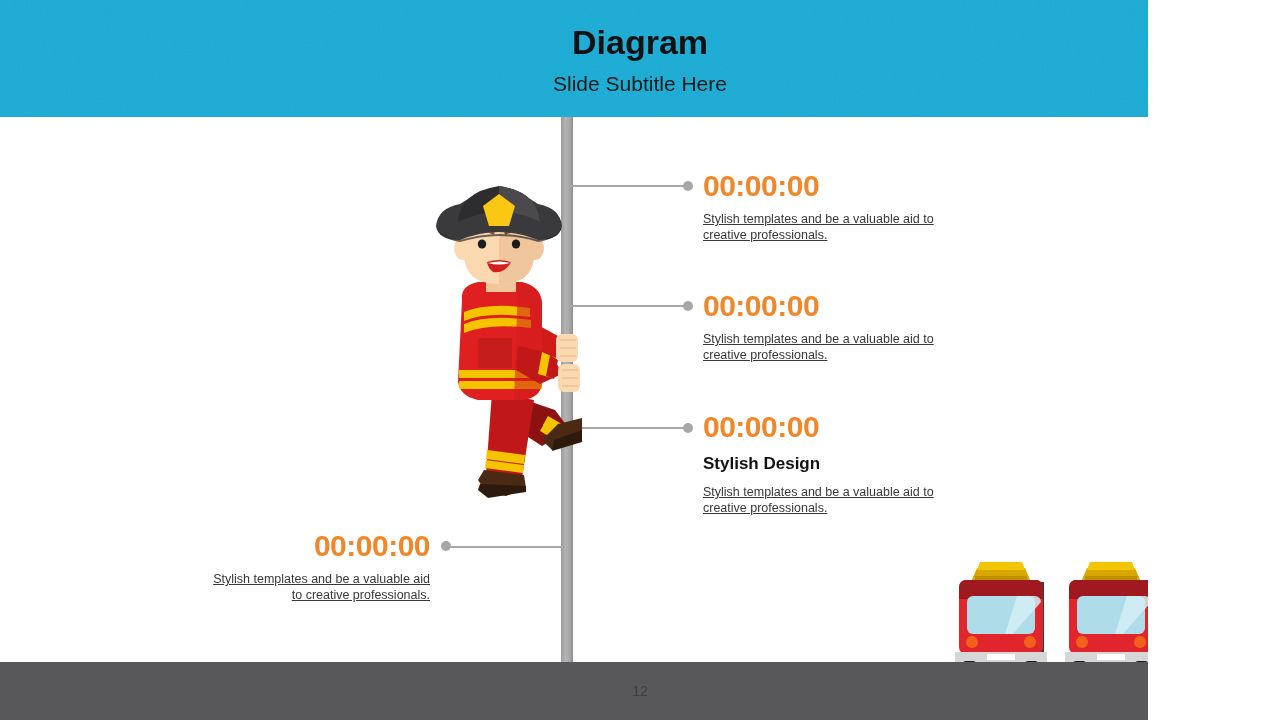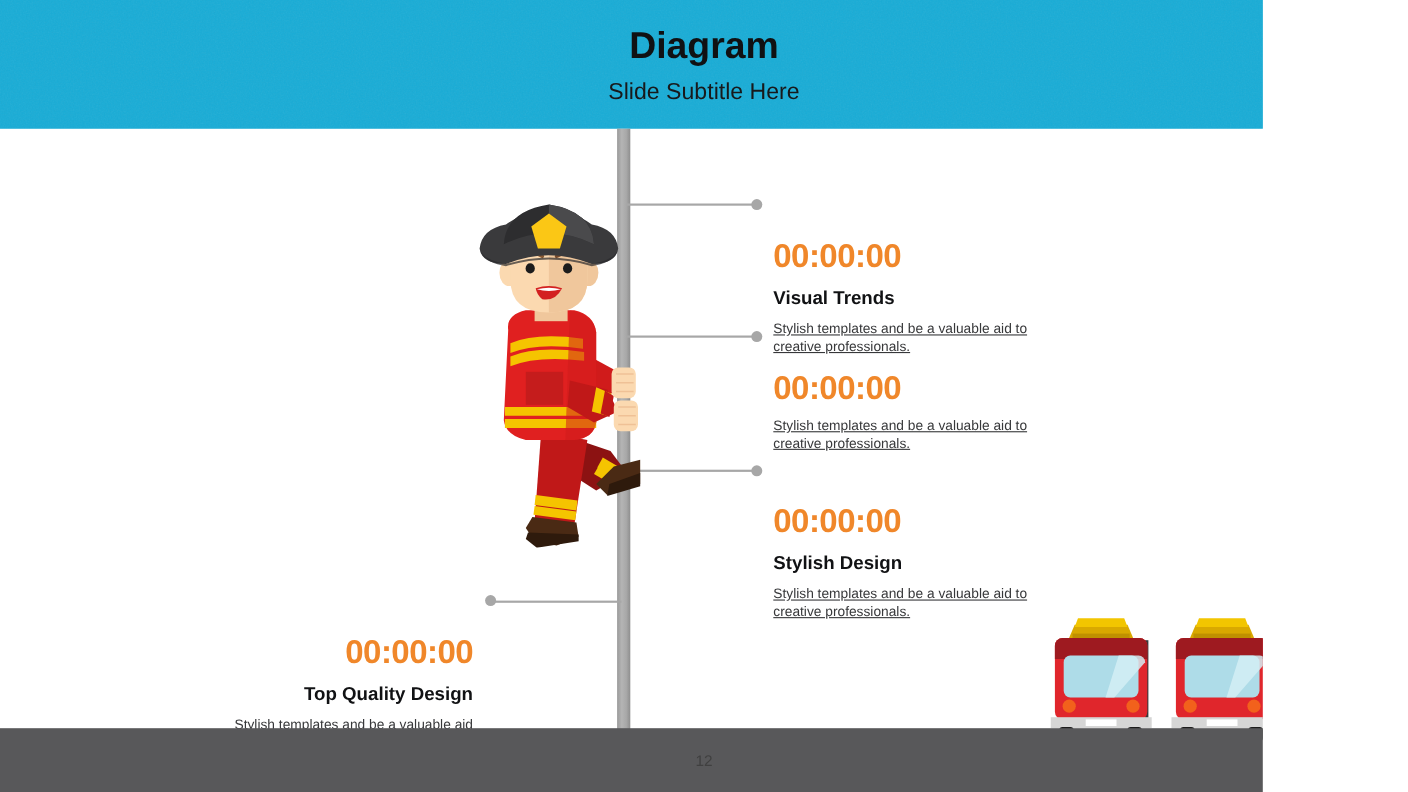--- a/index.html
+++ b/index.html
@@ -127,21 +127,20 @@
   .item {
     position: absolute;
   }
   .item-time {
     font-size: 30px;
     font-weight: bold;
     color: #F0872A;
     line-height: 34px;
     letter-spacing: -0.5px;
     white-space: nowrap;
-    margin-top: 48px;
   }
   .item-title {
     font-size: 17px;
     font-weight: bold;
     color: #111214;
     line-height: 24px;
     margin-top: 8px;
     white-space: nowrap;
   }
   .item-desc {
@@ -207,38 +206,36 @@
   <div class="connector-dot" style="left:683px; top:301px;"></div>
 
   <div class="connector-line" style="left:570px; top:427px; width:115px;"></div>
   <div class="connector-dot" style="left:683px; top:423px;"></div>
 
   <div class="connector-line" style="left:450px; top:546px; width:115px;"></div>
   <div class="connector-dot" style="left:441px; top:541px;"></div>
 
   <div class="item item-right" style="left:703px; top:169px; width:270px;">
     <div class="item-time">00:00:00</div>
-    <div class="item-title">Visual Trends</div>
     <div class="item-desc" style="width:236px;">Stylish templates and be a valuable aid to creative professionals.</div>
   </div>
 
   <div class="item item-right" style="left:703px; top:289px; width:270px;">
     <div class="item-time">00:00:00</div>
     <div class="item-desc" style="width:236px;">Stylish templates and be a valuable aid to creative professionals.</div>
   </div>
 
   <div class="item item-right" style="left:703px; top:410px; width:270px;">
     <div class="item-time">00:00:00</div>
     <div class="item-title">Stylish Design</div>
     <div class="item-desc" style="width:236px;">Stylish templates and be a valuable aid to creative professionals.</div>
   </div>
 
   <div class="item item-left" style="left:180px; top:529px; width:250px;">
     <div class="item-time">00:00:00</div>
-    <div class="item-title">Top Quality Design</div>
     <div class="item-desc" style="width:220px; margin-left:30px;">Stylish templates and be a valuable aid to creative professionals.</div>
   </div>
 
   <svg class="firefighter" viewBox="0 0 170 320">
 
     <g>
       <path d="M95 140 L128 158 L136 173 L118 185 L92 165 Z" fill="#D01B1B"></path>
     </g>
 
     <g>

